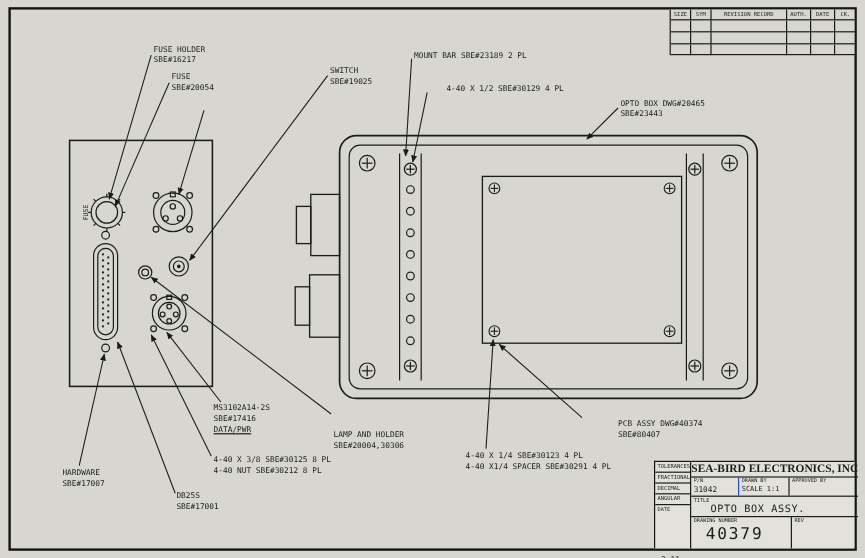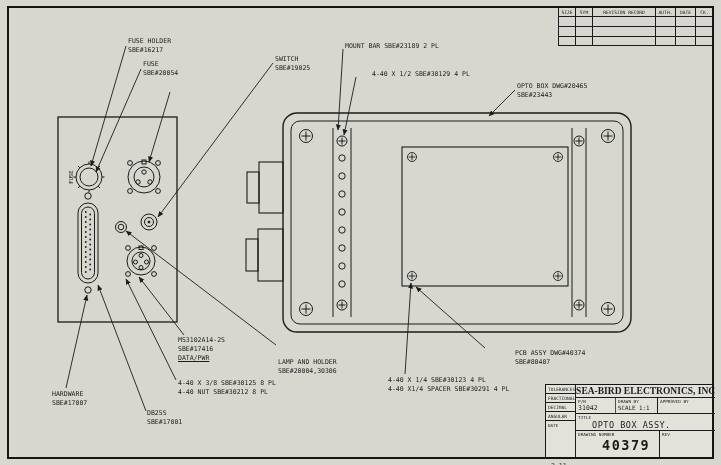--- a/index.html
+++ b/index.html
@@ -38,21 +38,21 @@
   .tb-row2 .pn { width:40px; border-right:1px solid #1d4ed8; font-size:6.5px; }
   .tb-row2 .drawn { width:42px; border-right:1px solid #1b1b1b; display:flex; flex-direction:column; }
   .tb-row2 .appr { flex:1; }
   .tiny { font-size:4.3px; line-height:5px; display:block; }
   .tb-row2 .scale { font-size:5.8px; margin-top:1px; display:block; }
   .tb-title { height:17px; border-bottom:1px solid #1b1b1b; position:relative; }
   .tb-title .tiny { position:absolute; left:2px; top:1px; }
   .tb-title .tval { position:absolute; left:16px; top:6px; font-size:8.5px; letter-spacing:0.5px; }
   .tb-num { flex:1; display:flex; }
   .tb-num .dn { width:84px; border-right:1px solid #1b1b1b; padding:1px 0 0 2px; }
-  .tb-num .dn .big { font-size:13.5px; font-weight:bold; letter-spacing:1.5px; margin-left:24px; display:block; }
+  .tb-num .dn .big { font-size:13.5px; font-weight:normal; letter-spacing:1.5px; margin-left:10px; display:block; }
   .tb-num .rev { flex:1; padding:1px 0 0 2px; }
 </style>
 </head>
 <body>
 
 <div class="sheet">
   <div class="frame"></div>
 
   <svg class="linework" width="721" height="465" viewBox="0 0 721 465">
     <defs>

